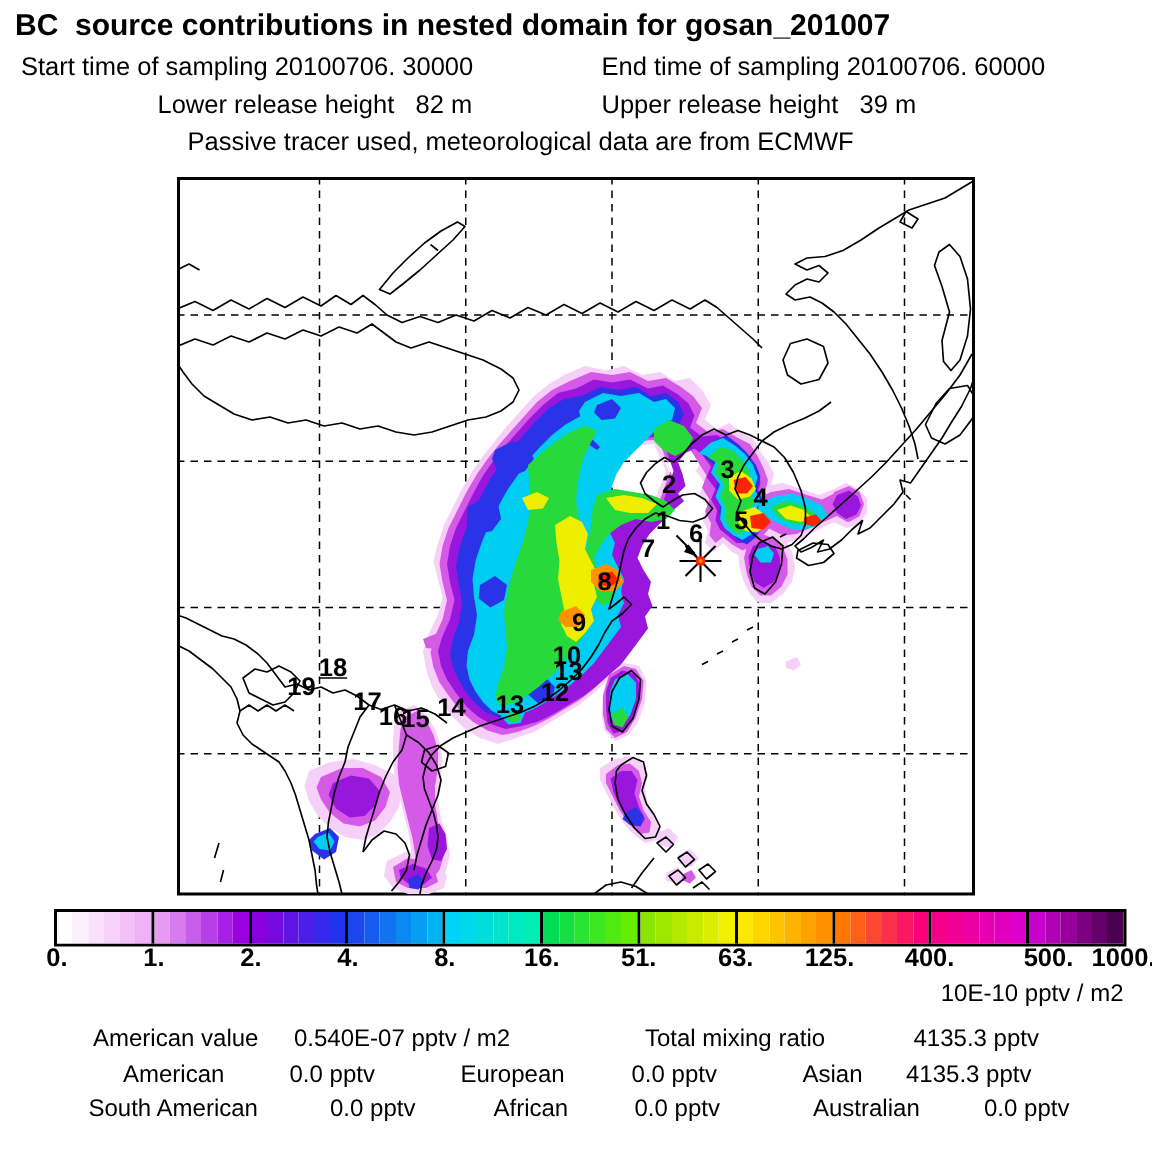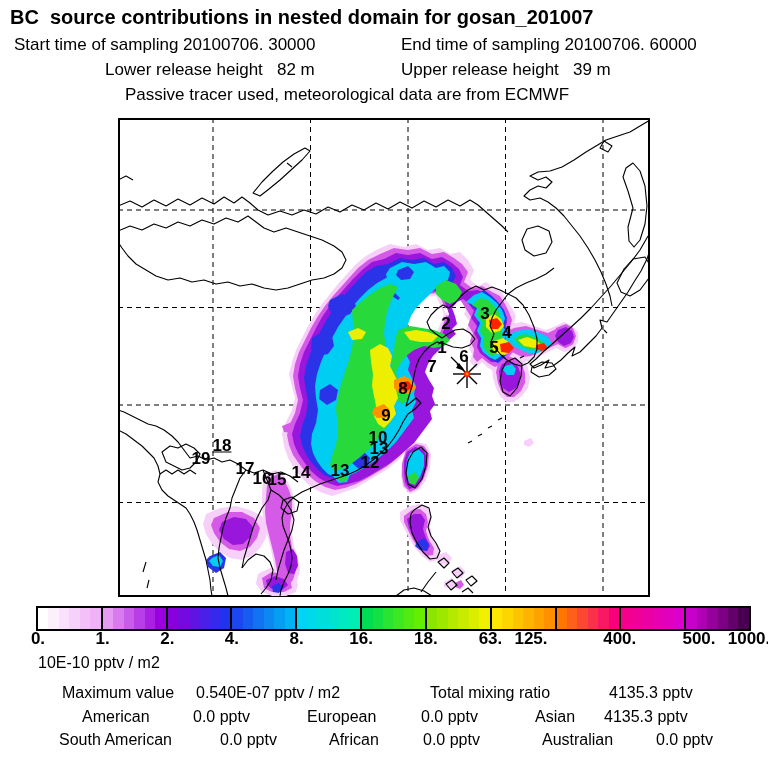--- a/index.html
+++ b/index.html
@@ -13,21 +13,21 @@
   .map svg{position:absolute;left:-2px;top:-2px;}
   .marker-layer{position:absolute;left:0;top:0;width:768px;height:768px;pointer-events:none;}
   .rnum{position:absolute;font-size:17px;font-weight:bold;transform:translate(-50%,-50%);line-height:1;}
   .star{position:absolute;width:34px;height:34px;transform:translate(-50%,-50%);}
   .cbar{position:absolute;left:36px;top:606px;width:711px;height:21px;
         border:2px solid #000;display:flex;}
   .seg{flex:1;display:flex;border-left:2px solid #000;}
   .seg:first-child{border-left:none;}
   .step{flex:1;}
   .tick{position:absolute;top:629px;font-size:17px;font-weight:bold;transform:translateX(-50%);}
-  .units{position:absolute;left:38px;top:654px;width:711px;text-align:left;font-size:16px;}
+  .units{position:absolute;left:38px;top:654px;width:711px;text-align:right;font-size:16px;}
   .sum{font-size:16px;}
 </style>
 </head>
 <body>
 
 <div class="abs title" style="left:10px;top:6px;">BC  source contributions in nested domain for gosan_201007</div>
 <div class="abs hline" style="left:14px;top:35px;">Start time of sampling 20100706. 30000</div>
 <div class="abs hline" style="left:401px;top:35px;">End time of sampling 20100706. 60000</div>
 <div class="abs hline" style="left:105px;top:60px;">Lower release height   82 m</div>
 <div class="abs hline" style="left:401px;top:60px;">Upper release height   39 m</div>
@@ -318,30 +318,30 @@
       <div class="step" style="background: rgb(74, 0, 80);"></div>
     </div>
   </div>
 <div id="ticks">
     <span class="tick" style="left: 38px;">0.</span>
     <span class="tick" style="left: 102.636px;">1.</span>
     <span class="tick" style="left: 167.273px;">2.</span>
     <span class="tick" style="left: 231.909px;">4.</span>
     <span class="tick" style="left: 296.545px;">8.</span>
     <span class="tick" style="left: 361.182px;">16.</span>
-    <span class="tick" style="left: 425.818px;">18.</span>
+    <span class="tick" style="left: 425.818px;">51.</span>
     <span class="tick" style="left: 490.455px;">63.</span>
-    <span class="tick" style="left: 531px;">125.</span>
+    <span class="tick" style="left: 553px;">125.</span>
     <span class="tick" style="left: 619.727px;">400.</span>
     <span class="tick" style="left: 699px;">500.</span>
     <span class="tick" style="left: 749px;">1000.</span>
   </div>
 <div class="units">10E-10 pptv / m2</div>
 
-<div class="abs sum" style="left:62px;top:684px;">Maximum value</div>
+<div class="abs sum" style="left:62px;top:684px;">American value</div>
 <div class="abs sum" style="left:196px;top:684px;">0.540E-07 pptv / m2</div>
 <div class="abs sum" style="left:430px;top:684px;">Total mixing ratio</div>
 <div class="abs sum" style="left:609px;top:684px;">4135.3 pptv</div>
 
 <div class="abs sum" style="left:82px;top:708px;">American</div>
 <div class="abs sum" style="left:193px;top:708px;">0.0 pptv</div>
 <div class="abs sum" style="left:307px;top:708px;">European</div>
 <div class="abs sum" style="left:421px;top:708px;">0.0 pptv</div>
 <div class="abs sum" style="left:535px;top:708px;">Asian</div>
 <div class="abs sum" style="left:604px;top:708px;">4135.3 pptv</div>

